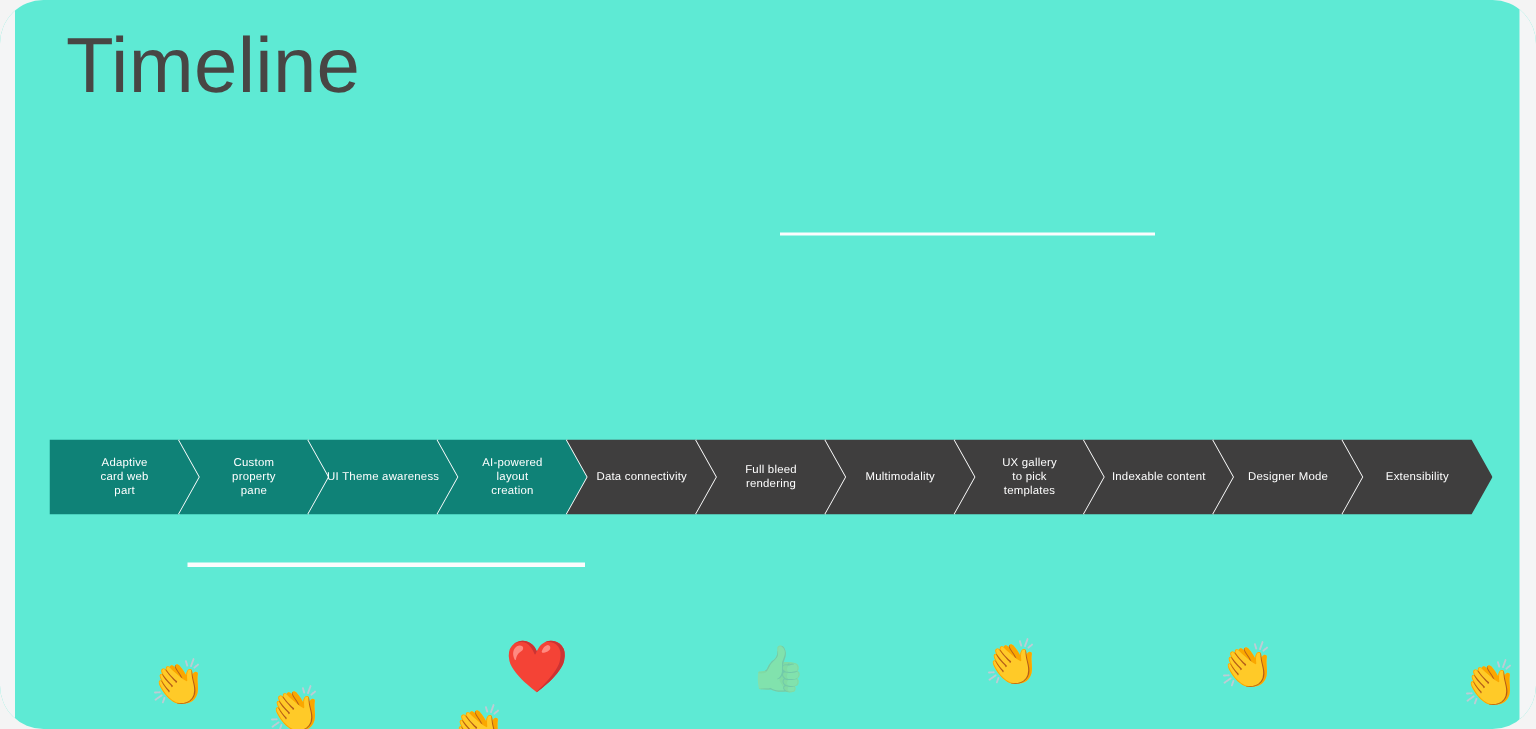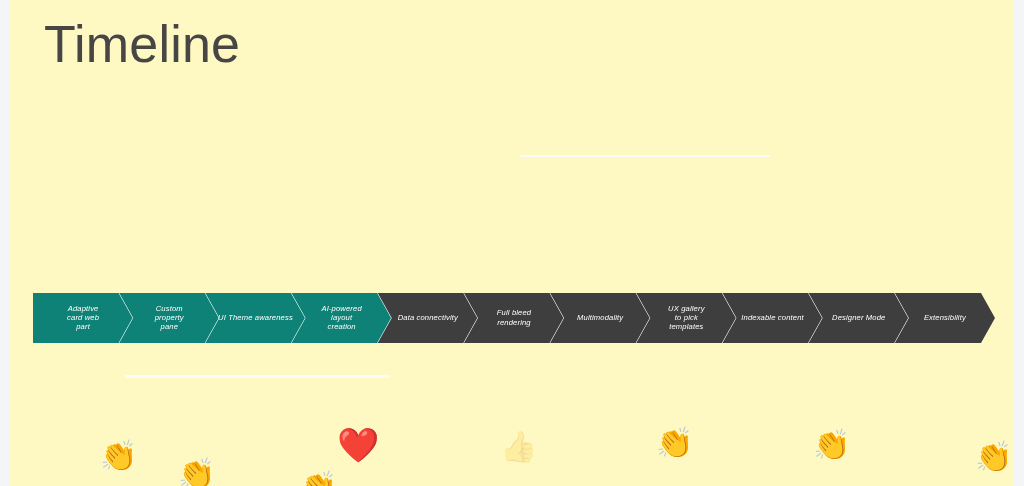--- a/index.html
+++ b/index.html
@@ -11,22 +11,23 @@
     height: 486px;
     overflow: hidden;
     background: #f4f4f4;
     font-family: "Liberation Sans", sans-serif;
   }
 
   .slide-canvas {
     position: relative;
     width: 1024px;
     height: 486px;
-    background: #fef9c3;
+    background: #5eead4;
     overflow: hidden;
+    border-radius: 29px;
   }
 
   
   .gutter {
     position: absolute;
     top: 0;
     height: 486px;
     background: #f4f5f6;
   }
   .gutter-left  { left: 0;   width: 10px; }
@@ -44,21 +45,20 @@
     white-space: nowrap;
   }
 
   
   .timeline {
     position: absolute;
     left: 33px;
     top: 293px;
     width: 962px;
     height: 63px;
-    font-style: italic;
   }
   .timeline-svg {
     display: block;
     width: 962px;
     height: 50px;
   }
   .seg-label {
     font-family: "Liberation Sans", sans-serif;
     font-size: 7.6px;
     fill: #ffffff;

